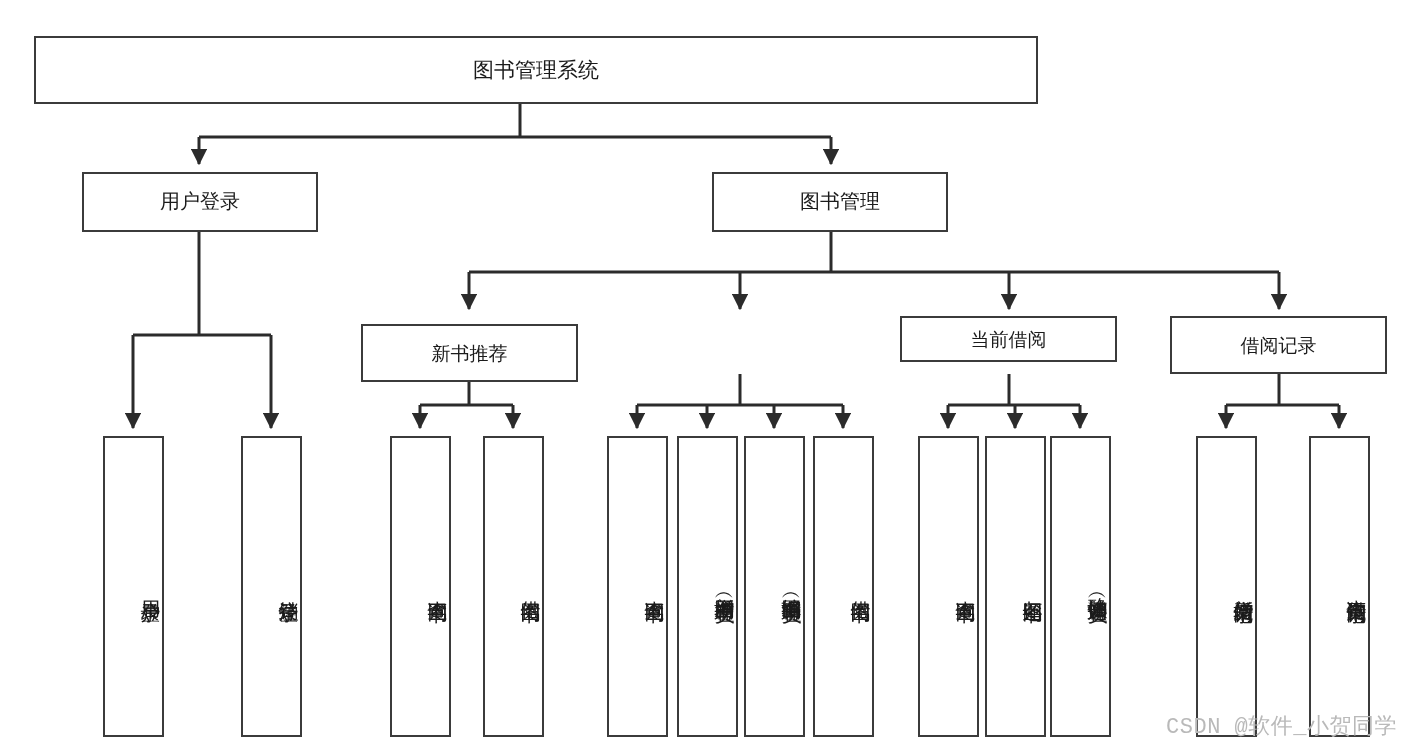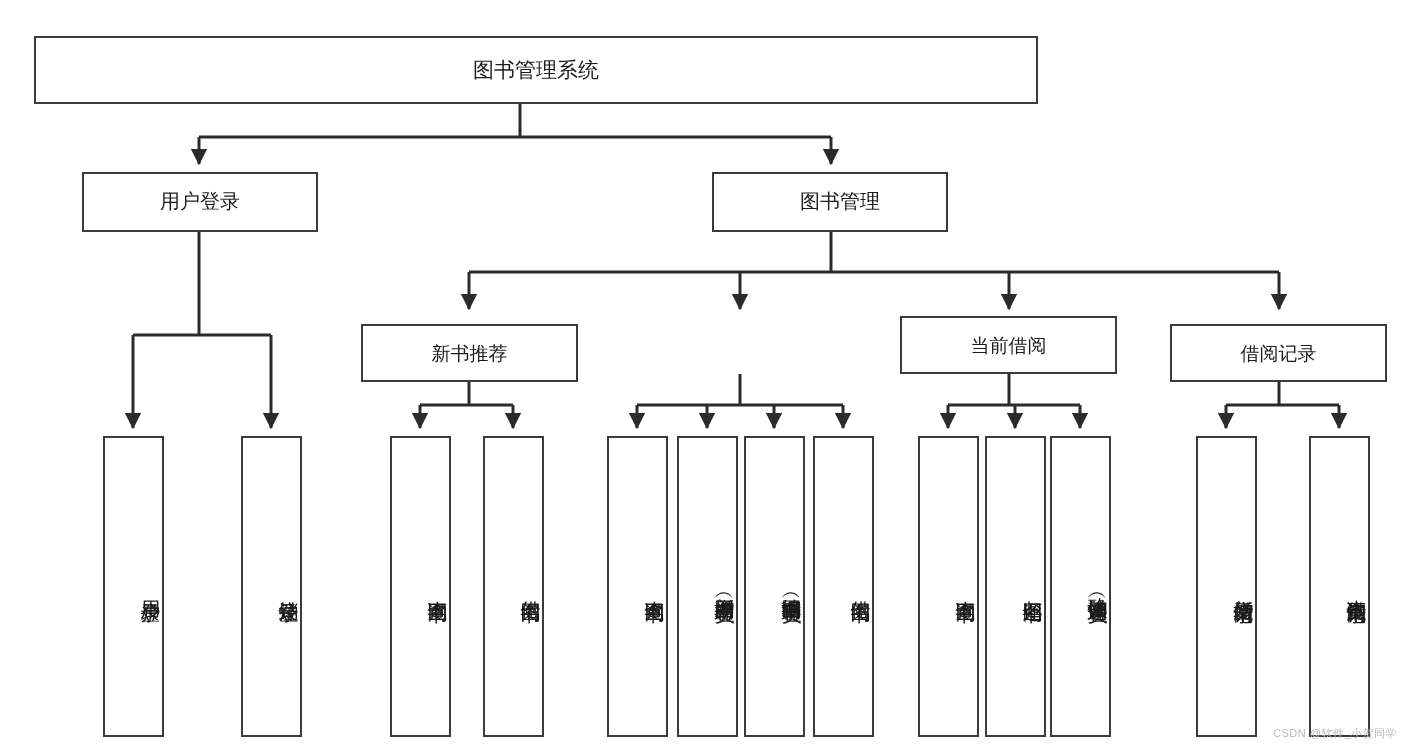--- a/index.html
+++ b/index.html
@@ -54,25 +54,25 @@
     align-items: flex-start;
     justify-content: center;
   }
   .node.leaf > span {
     display: block;
   }
   #watermark {
     position: absolute;
     right: 8px;
     bottom: 6px;
-    font-size: 11px;
+    font-size: 22px;
     color: #b9b9b9;
     letter-spacing: 0.5px;
     white-space: nowrap;
-    font-family: Liberation Sans, sans-serif;
+    font-family: Liberation Mono, monospace;
   }
 </style>
 </head>
 <body>
 
 <div id="diagram-root">
 
   <svg id="diagram-svg" viewBox="0 0 1405 747" xmlns="http://www.w3.org/2000/svg">
     <defs>
       <marker id="arrow" viewBox="0 0 10 10" refX="9.2" refY="5" markerWidth="5.4" markerHeight="5.4" orient="auto-start-reverse">
@@ -122,22 +122,22 @@
       <path d="M 1339 405 L 1339 428" marker-end="url(#arrow)"></path>
     </g>
   </svg>
 
   <div class="node root" style="left:34px; top:12px; width:1004px; height:68px;margin-top:24px;">图书管理系统</div>
 
   <div class="node level2" style="left:82px; top:172px; width:236px; height:60px;">用户登录</div>
   <div class="node level2" style="left:712px; top:172px; width:236px; height:60px;padding-left:20px;">图书管理</div>
 
   <div class="node level3" style="left:361px; top:324px; width:217px; height:58px;">新书推荐</div>
-  <div class="node level3" style="left:900px; top:316px; width:217px; height:58px;">当前借阅</div>
-  <div class="node level3" style="left:1170px; top:324px; width:217px; height:58px;">借阅记录</div>
+  <div class="node level3" style="left:900px; top:316px; width:217px; height:46px;">当前借阅</div>
+  <div class="node level3" style="left:1170px; top:316px; width:217px; height:58px;">借阅记录</div>
 
   <div class="node leaf" style="left:103px; top:436px; width:61px; height:301px;">
     <span>用户登录</span>
   </div>
   <div class="node leaf" style="left:241px; top:436px; width:61px; height:301px;">
     <span>注销登录</span>
   </div>
 
   <div class="node leaf" style="left:390px; top:436px; width:61px; height:301px;">
     <span>查询图书</span>

